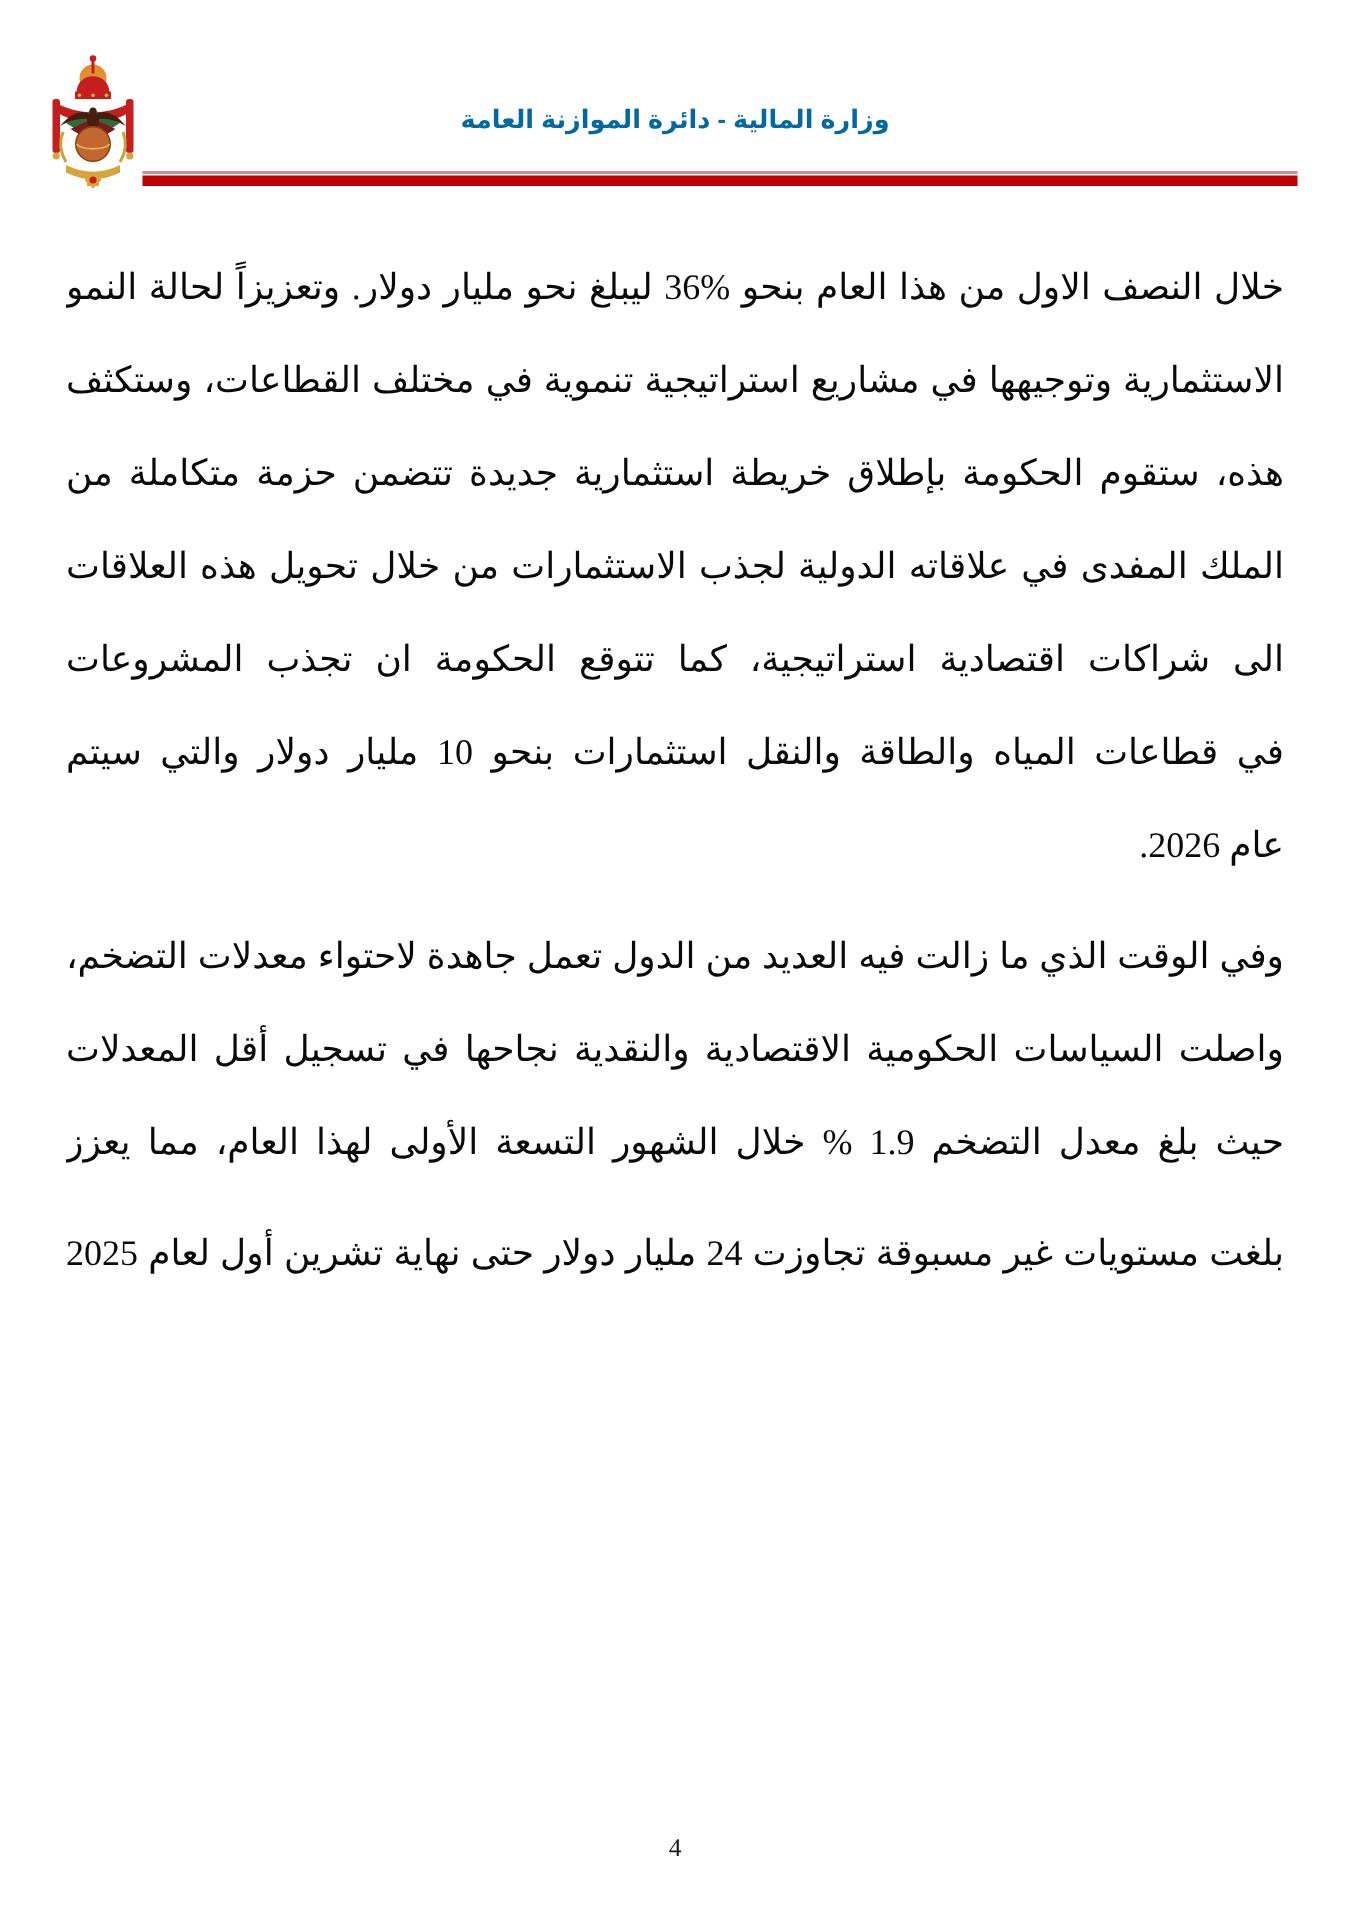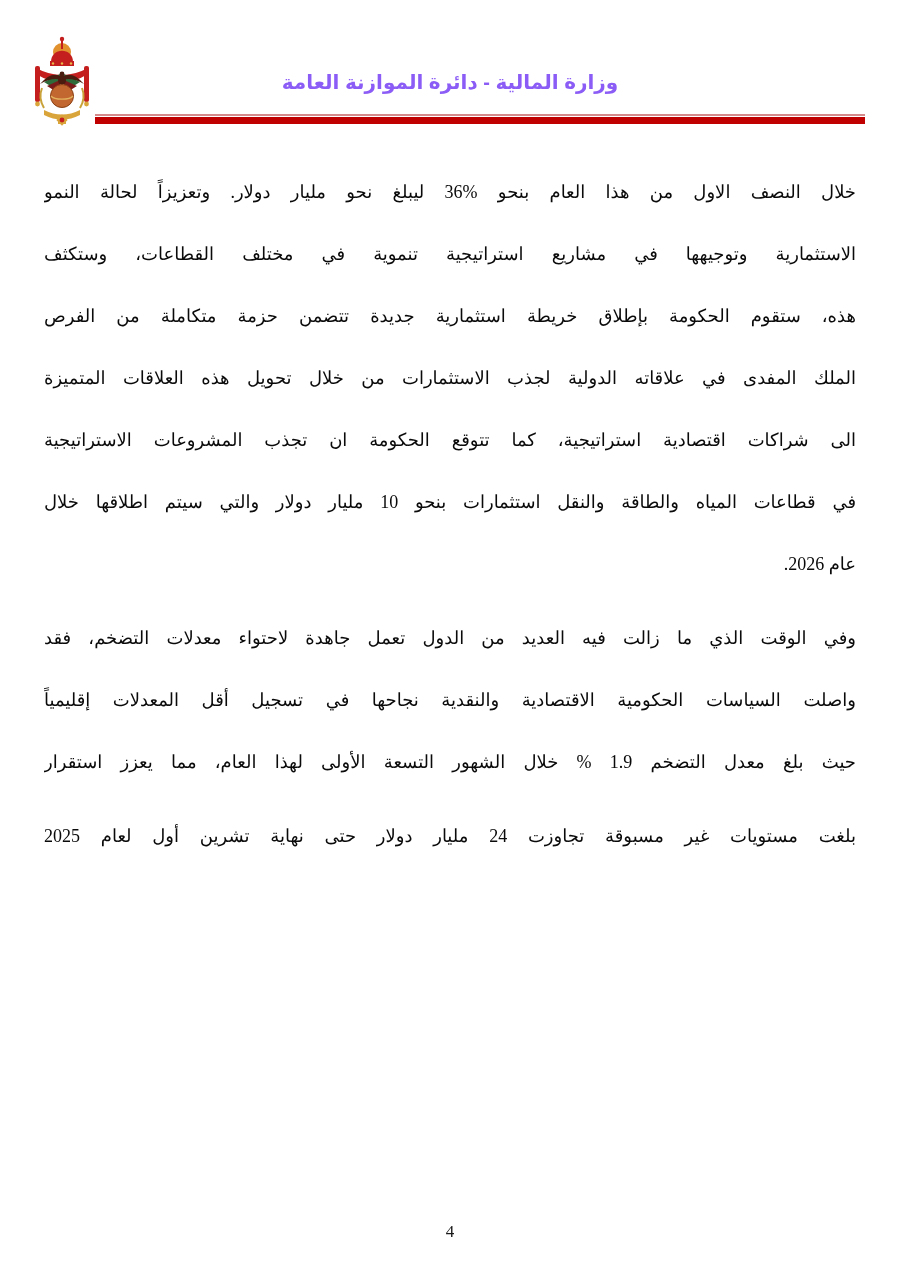--- a/index.html
+++ b/index.html
@@ -23,40 +23,40 @@
   }
   .header-title {
     position: absolute;
     top: 70px;
     left: 0;
     right: 0;
     text-align: center;
     direction: rtl;
     font-family: "Liberation Sans", "DejaVu Sans", sans-serif;
     font-weight: bold;
-    font-size: 20px;
-    color: #8b5cf6;
+    font-size: 17px;
+    color: #0369a1;
   }
   .header-divider {
     position: absolute;
     top: 114px;
     left: 95px;
     width: 770px;
   }
   .divider-thin  { height: 2px; background: #d48a8a; }
   .divider-gap   { height: 1px; background: #ffffff; }
   .divider-thick { height: 7px; background: #c00000; }
   
   .content {
     position: absolute;
     top: 161px;
     left: 44px;
     right: 44px;
     direction: rtl;
-    font-size: 18px;
+    font-size: 24px;
     color: #0a0a0a;
   }
   .para + .para { margin-top: 12px; }
   .line {
     height: 62px;
     line-height: 62px;
     overflow: hidden;
     text-align: justify;
     text-align-last: justify;
     white-space: normal;

